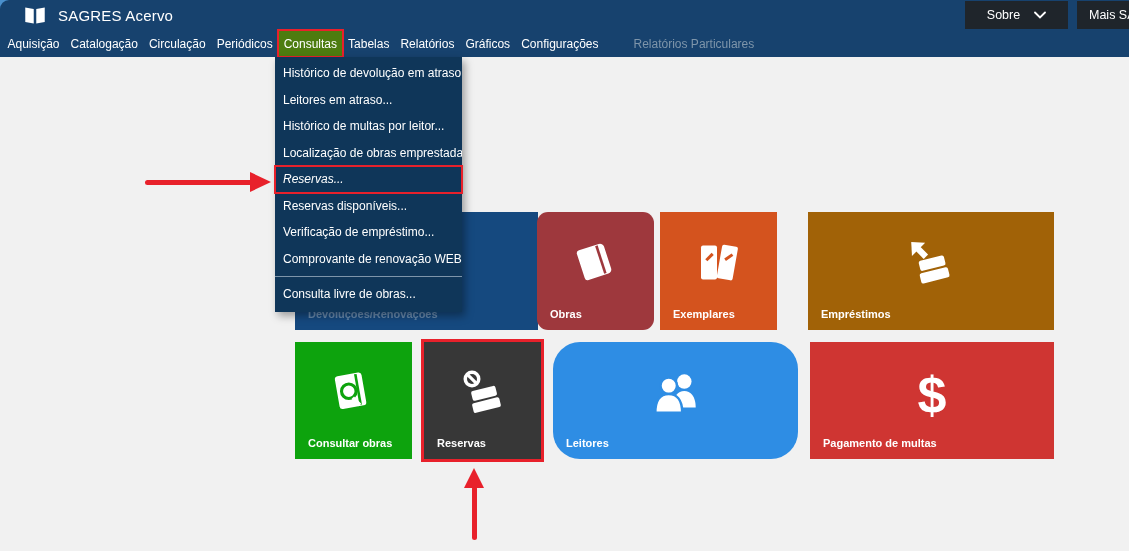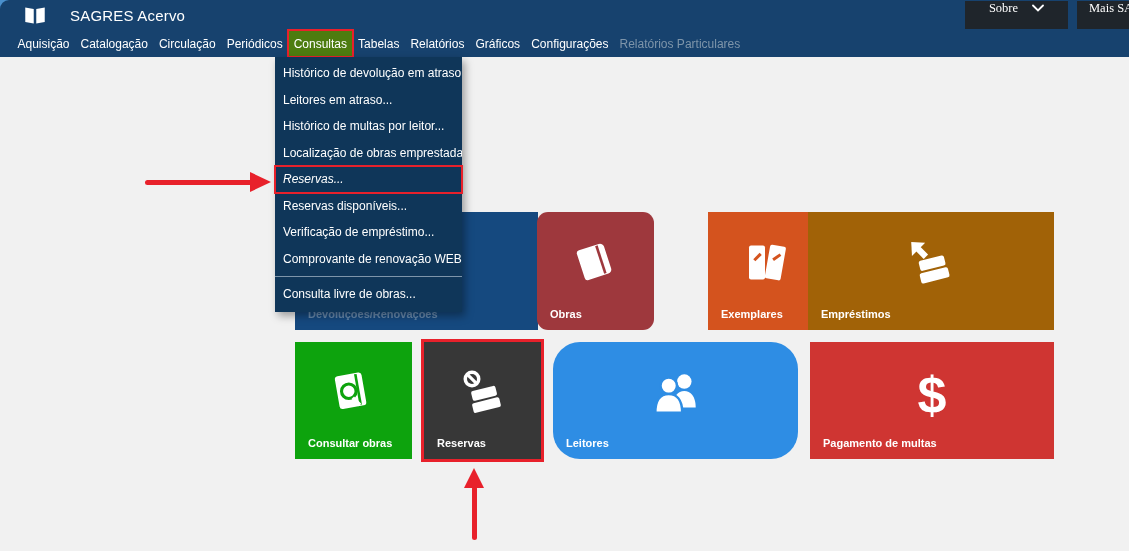--- a/index.html
+++ b/index.html
@@ -7,32 +7,32 @@
   body { font-family:"Liberation Sans","DejaVu Sans",sans-serif; background:#f1f1f1; overflow:hidden; }
   #page { position:relative; width:1129px; height:551px; background:#f1f1f1; overflow:hidden; }
 
   
   #corner-wedge { position:absolute; left:0; top:0; width:16px; height:16px; background:#4a90cd; z-index:0; }
 
   
   #titlebar { position:absolute; left:0; top:0; width:1129px; height:30px; background:#17426e;
               border-top-left-radius:9px; z-index:2; display:flex; align-items:center; }
   #app-logo { margin-left:24px; display:flex; align-items:center; }
-  #page-title { color:#fff; font-size:15px; margin-left:24px; letter-spacing:.2px; }
+  #page-title { color:#fff; font-size:15px; margin-left:12px; letter-spacing:.2px; }
   .top-btn { position:absolute; top:1px; height:28px; background:#1f252b; color:#fff; font-size:12.5px;
-             display:flex; justify-content:center; gap:14px; cursor:default;font-family:Liberation Serif, serif; }
+             display:flex; align-items:center; justify-content:center; gap:14px; cursor:default; }
   #sobre-btn { left:965px; width:103px; }
   #mais-btn  { left:1077px; width:80px; justify-content:flex-start; padding-left:12px; }
 
   
   #menubar { position:absolute; left:0; top:30px; width:1129px; height:27px; background:#17426e;
-             display:flex; align-items:stretch; padding-left:12px; z-index:2; }
+             display:flex; align-items:stretch; padding-left:2px; z-index:2; }
   .menu-item { color:#fff; font-size:12px; display:flex; align-items:center; padding:0 5.5px; white-space:nowrap; cursor:default; }
   .menu-item.active { background:#4d7c0f; outline:2px solid #e8212b; outline-offset:-1px; }
-  .menu-item.disabled { color:#7e95aa; }
+  .menu-item.disabled { color:#7e95aa;margin-left:24px; }
 
   
   #dropdown { position:absolute; left:275px; top:57px; width:187px; background:#0f3659; z-index:50;
               padding:3px 0 4px 0; box-shadow:3px 4px 8px rgba(0,0,0,.35); }
   .dd-item { height:26.5px; line-height:26.5px; color:#fff; font-size:12px; padding-left:8px;
              white-space:nowrap; overflow:hidden; cursor:default; }
   .dd-item.annotated { outline:2px solid #e8212b; outline-offset:-1px;font-style:italic; }
   .dd-sep { height:1px; background:#7e95aa; margin:4px 0 4px 0; }
 
   
@@ -114,21 +114,21 @@
       <svg width="52" height="52" viewBox="0 0 50 50">
         <g transform="rotate(-18 25 25)">
           <path d="M13 9 h20 a4 4 0 0 1 4 4 v22 a4 4 0 0 1 -4 4 h-20 a3 3 0 0 1 -3 -3 v-24 a3 3 0 0 1 3 -3 z" fill="#fff"></path>
           <rect x="29" y="10" width="2.5" height="28" fill="var(--tile)"></rect>
         </g>
       </svg>
     </div>
     <div class="tile-label">Obras</div>
   </div>
 
-  <div class="tile" style="left: 708px; top: 212px; width: 117px; height: 118px; background: rgb(212, 83, 30); --tile: #d4531e;">
+  <div class="tile" style="left: 660px; top: 212px; width: 117px; height: 118px; background: rgb(212, 83, 30); --tile: #d4531e;">
     <div class="tile-icon">
       <svg width="50" height="50" viewBox="0 0 50 50">
         <path d="M9 8 h12 a2 2 0 0 1 2 2 v30 a2 2 0 0 1 -2 2 h-12 a2 2 0 0 1 -2 -2 v-30 a2 2 0 0 1 2 -2 z" fill="#fff"></path>
         <rect x="11" y="18" width="9" height="3" fill="var(--tile)" transform="rotate(-45 15.5 19.5)"></rect>
         <g transform="rotate(10 33 27)">
           <path d="M27 8 h12 a2 2 0 0 1 2 2 v30 a2 2 0 0 1 -2 2 h-12 a2 2 0 0 1 -2 -2 v-30 a2 2 0 0 1 2 -2 z" fill="#fff"></path>
           <rect x="29" y="18" width="9" height="3" fill="var(--tile)" transform="rotate(-45 33.5 19.5)"></rect>
         </g>
       </svg>
     </div>

